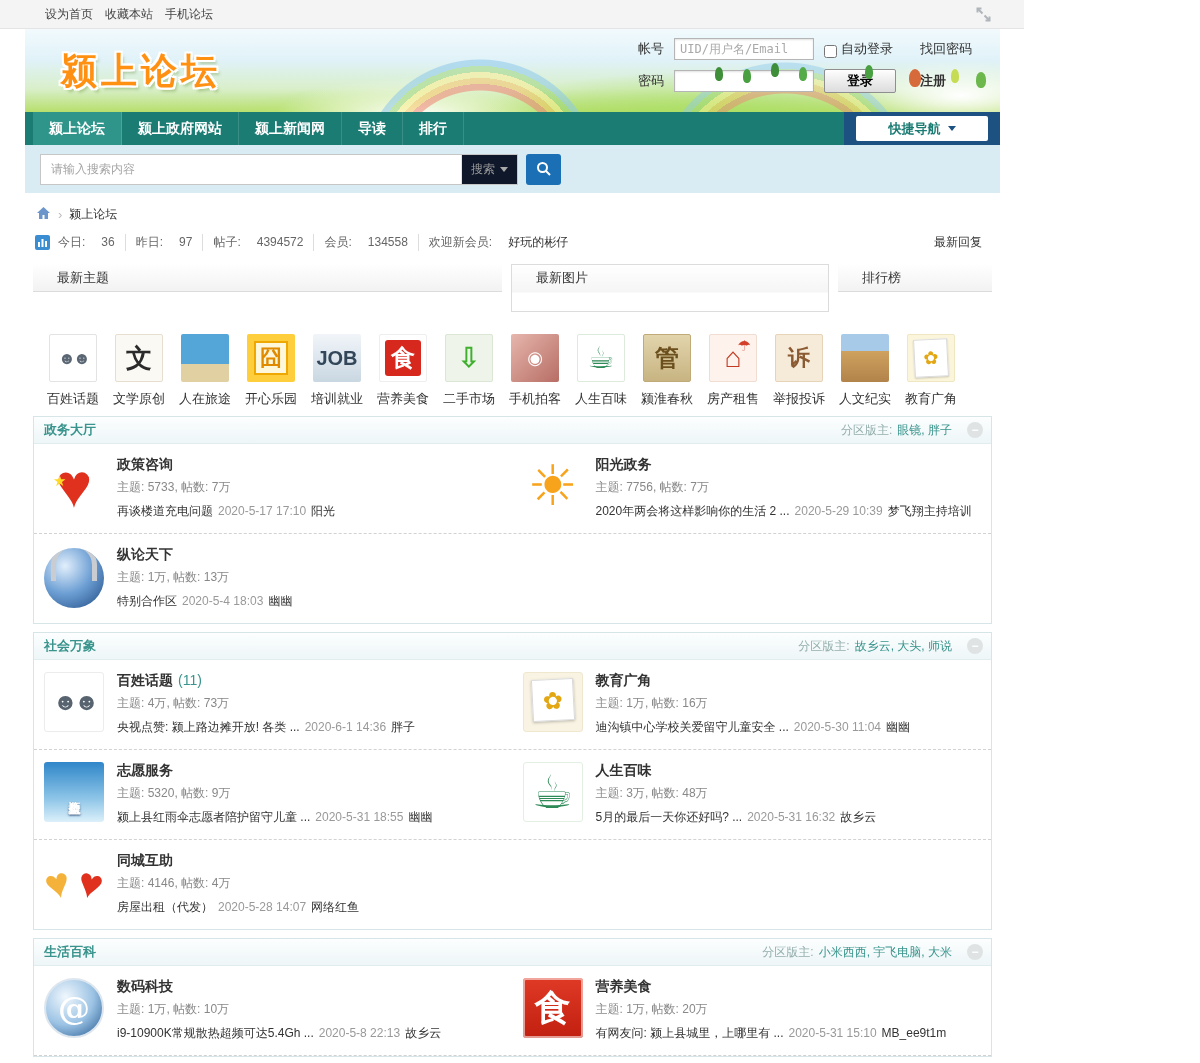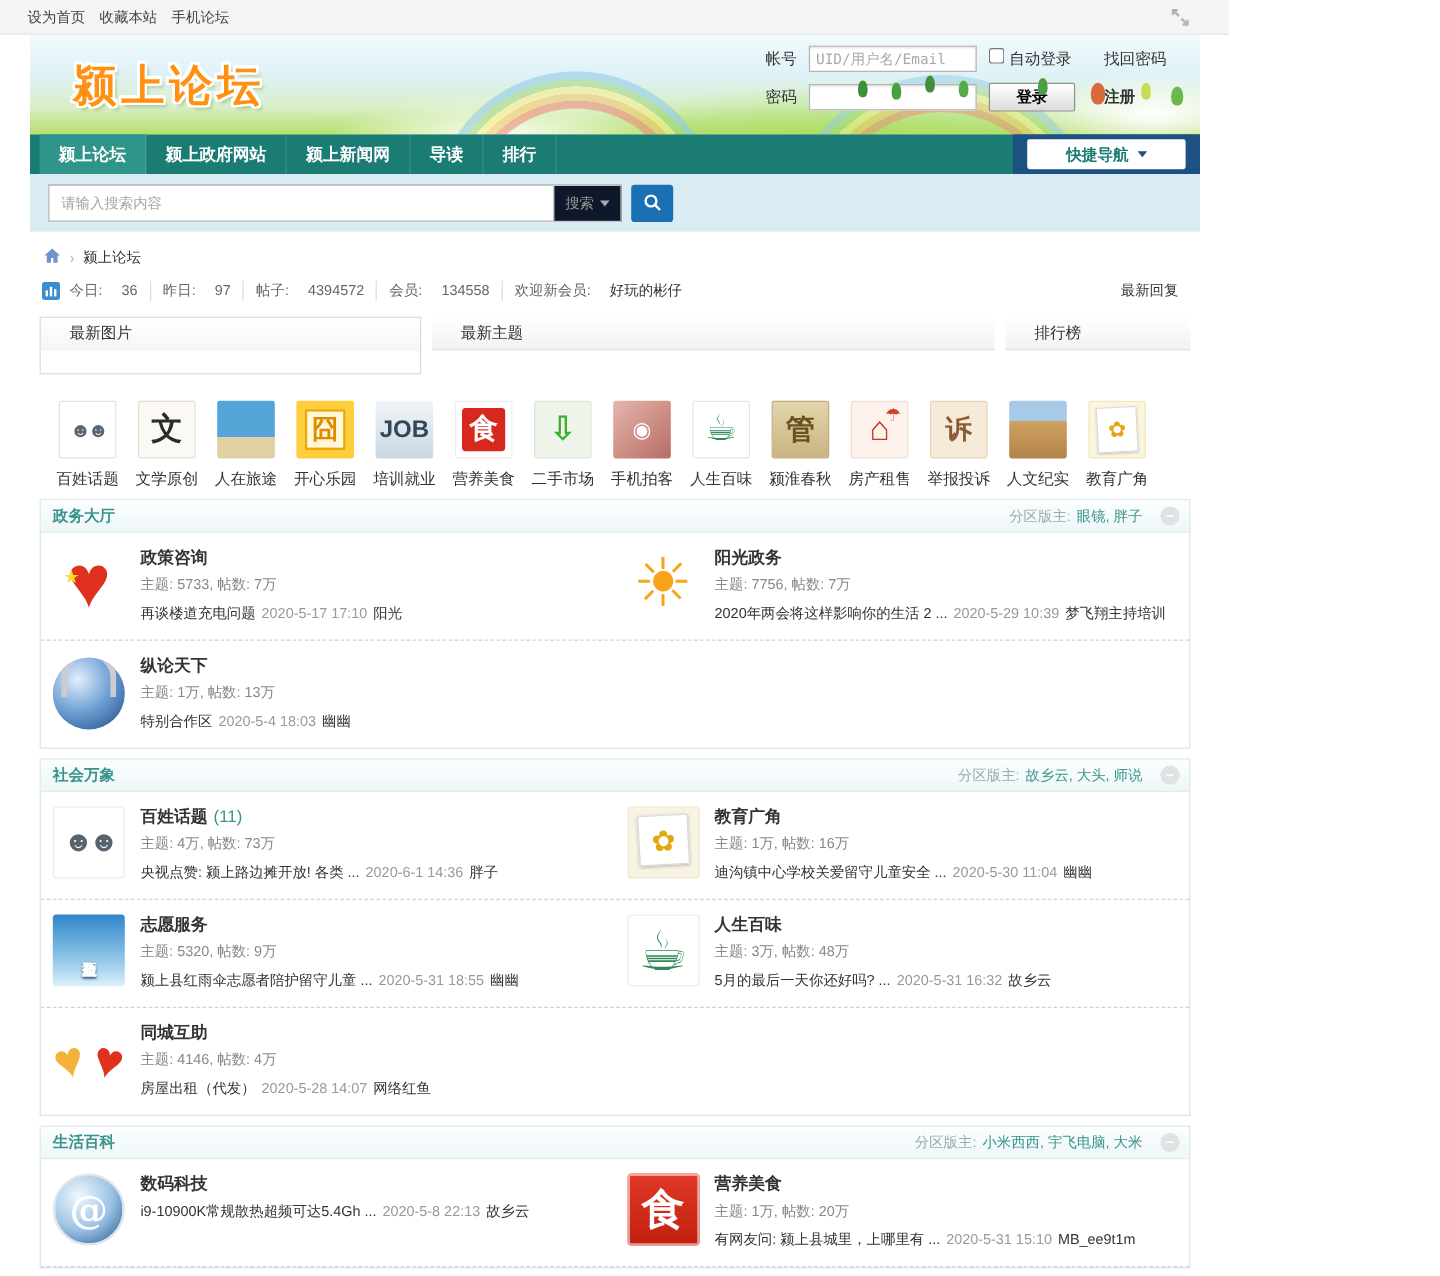--- a/index.html
+++ b/index.html
@@ -4,21 +4,21 @@
 <title>颍上论坛</title>
 <style>
   *{box-sizing:border-box;margin:0;padding:0}
   html,body{width:1200px;height:1063px;overflow:hidden;background:#fff;
     font-family:"Liberation Sans","DejaVu Sans",sans-serif;font-size:12px;color:#333}
   a{text-decoration:none;color:inherit;cursor:pointer}
   .page{width:1024px;position:relative}
 
   
   .topbar{height:29px;background:#f4f4f4;border-bottom:1px solid #e4e4e4;
-    display:flex;align-items:center;padding-left:23px;position:relative}
+    display:flex;align-items:center;padding-left:45px;position:relative}
   .topbar a{color:#444;margin-right:12px}
   .fullscreen{position:absolute;right:33px;top:7px;width:15px;height:15px;opacity:.8}
 
   
   .banner{height:83px;width:975px;margin-left:25px;position:relative;overflow:hidden;
     background:
       radial-gradient(circle at 455px 150px, rgba(0,0,0,0) 88px, rgba(240,130,115,.55) 89px 95px, rgba(248,196,104,.55) 95px 101px, rgba(250,238,150,.6) 101px 107px, rgba(158,214,127,.55) 107px 113px, rgba(140,200,235,.55) 113px 119px, rgba(0,0,0,0) 120px),
       radial-gradient(circle at 760px 165px, rgba(0,0,0,0) 100px, rgba(240,130,115,.45) 101px 107px, rgba(248,196,104,.45) 107px 113px, rgba(250,238,150,.5) 113px 119px, rgba(158,214,127,.45) 119px 125px, rgba(140,200,235,.45) 125px 131px, rgba(0,0,0,0) 132px),
       radial-gradient(ellipse 200px 55px at 40% 105%, #ffffff, rgba(255,255,255,0) 70%),
       radial-gradient(ellipse 170px 50px at 96% 80%, #ffffff, rgba(255,255,255,0) 70%),
@@ -33,21 +33,21 @@
     color:var(--logo-orange,#ff9012);
     text-shadow:-2px 0 #fff,2px 0 #fff,0 -2px #fff,0 2px #fff,-2px -2px #fff,2px 2px #fff,
       -2px 2px #fff,2px -2px #fff,3px 4px 3px rgba(110,150,60,.45)}
   .login{position:absolute;right:28px;top:9px;display:grid;
     grid-template-columns:auto 140px 86px auto;column-gap:10px;row-gap:9px;
     align-items:center;font-size:13px;color:#333}
   .login input[type=text],.login input[type=password]{width:140px;height:22px;border:1px solid #b5b5b5;
     background:#fff;padding:0 5px;font-size:12px;color:#333;
     box-shadow:inset 0 1px 2px rgba(0,0,0,.12)}
   .login input::placeholder{color:#a9a9a9;font-family:"DejaVu Sans Mono",monospace}
-  .auto{display:flex;align-items:flex-start;gap:4px;white-space:nowrap}
+  .auto{display:flex;align-items:flex-end;gap:4px;white-space:nowrap}
   .loginbtn{width:72px;height:24px;border:1px solid #8f8f8f;border-radius:2px;
     background:linear-gradient(#fefefe,#dcdcdc);font-weight:bold;font-size:13px;cursor:pointer}
   .findpw,.register{white-space:nowrap}
   .register{font-weight:bold}
 
   
   .nav{height:33px;width:975px;margin-left:25px;background:var(--teal,#1b7c74);
     display:flex;align-items:stretch;padding-left:8px;position:relative}
   .nav a{color:#fff;font-size:14px;font-weight:bold;line-height:33px;padding:0 16px;
     border-right:1px solid rgba(255,255,255,.14)}
@@ -251,22 +251,22 @@
     </span>
     <span class="stat"><span>今日:</span><b>36</b></span>
     <span class="stat"><span>昨日:</span><b>97</b></span>
     <span class="stat"><span>帖子:</span><b>4394572</b></span>
     <span class="stat"><span>会员:</span><b>134558</b></span>
     <span class="stat newuser"><span>欢迎新会员:</span><b>好玩的彬仔</b></span>
     <a class="latest-reply">最新回复</a>
   </div>
 
   <div class="tabrow">
+    <div class="tabbox mid">最新主题</div>
     <div class="tabbox first">最新图片</div>
-    <div class="tabbox mid">最新主题</div>
     <div class="tabbox last">排行榜</div>
   </div>
 
   <div class="quickrow">
     <a class="qitem">
         <span class="qicon q-people">
           <i>☻☻</i>
         </span>
         <span class="qlabel">百姓话题</span>
       </a>
@@ -455,20 +455,21 @@
         <span class="mods-label">分区版主:</span>
         <a class="mods">小米西西, 宇飞电脑, 大米</a>
         <span class="collapse"></span>
       </span>
     </div>
     <div class="frow dash">
       <div class="fcell">
         <span class="ficon ic-at"></span>
         <div>
           <div class="fname"><a>数码科技</a></div>
+          <div class="fstats"><span>主题:</span> <span>1万</span><span>,</span> <span>帖数:</span> <span>10万</span></div>
           <div class="flast"><a>i9-10900K常规散热超频可达5.4Gh ...</a><span class="date">2020-5-8 22:13</span><a>故乡云</a></div>
         </div>
       </div>
       <div class="fcell">
         <span class="ficon ic-food"></span>
         <div>
           <div class="fname"><a>营养美食</a></div>
           <div class="fstats"><span>主题:</span> <span>1万</span><span>,</span> <span>帖数:</span> <span>20万</span></div>
           <div class="flast"><a>有网友问: 颍上县城里，上哪里有 ...</a><span class="date">2020-5-31 15:10</span><a>MB_ee9t1m</a></div>
         </div>

